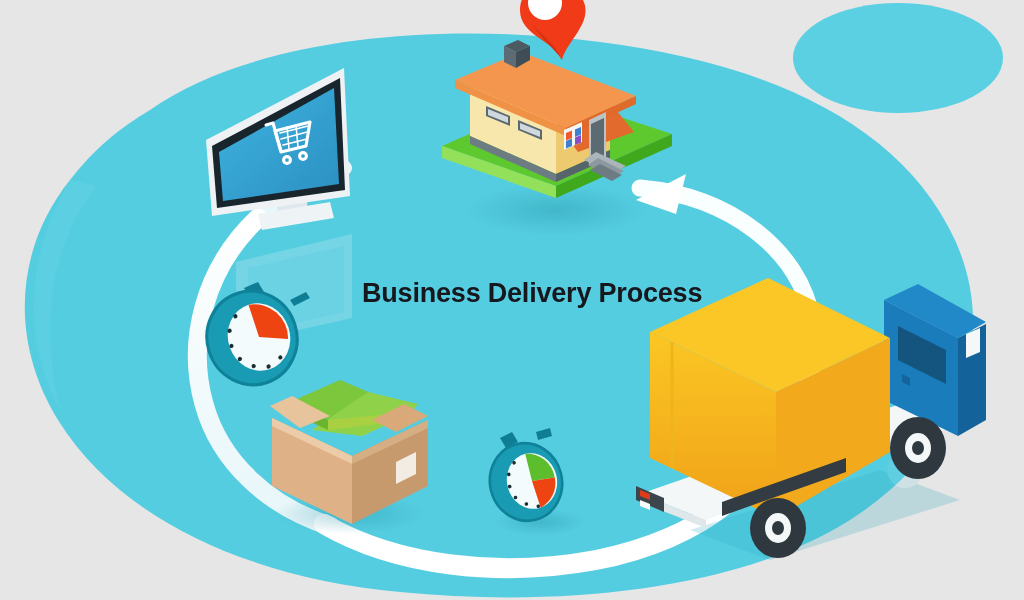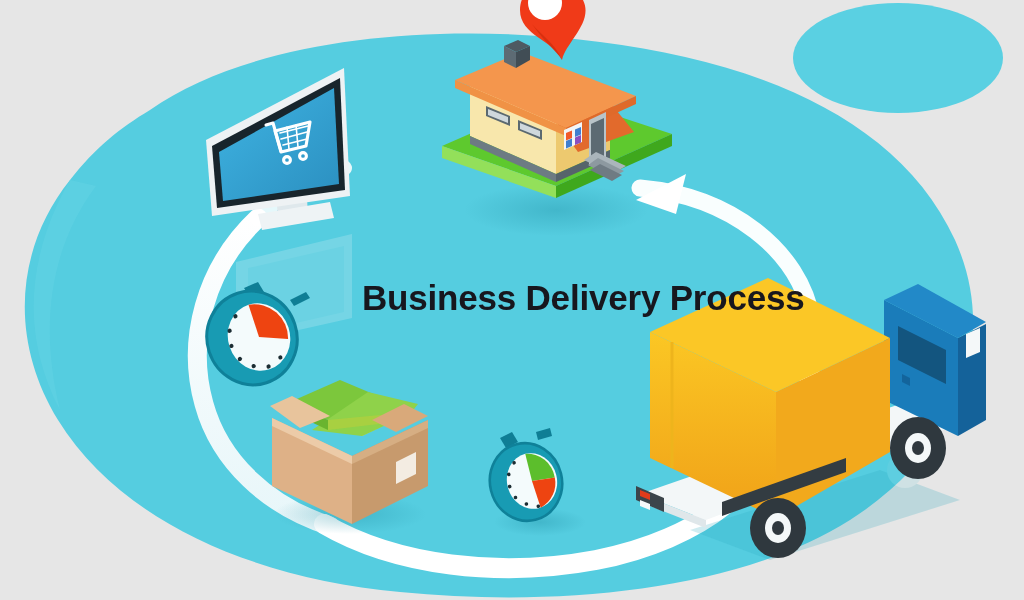--- a/index.html
+++ b/index.html
@@ -22,21 +22,21 @@
   .title-layer {
     position: absolute;
     left: 0; top: 0;
     width: 1024px; height: 600px;
     pointer-events: none;
   }
   #page-title {
     position: absolute;
     left: 362px;
     top: 278px;
-    font-size: 35px;
+    font-size: 27px;
     font-weight: 700;
     letter-spacing: -0.2px;
     color: #17171e;
     white-space: nowrap;
     font-family: "Liberation Sans", "DejaVu Sans", sans-serif;
   }
 </style>
 </head>
 <body>
 

